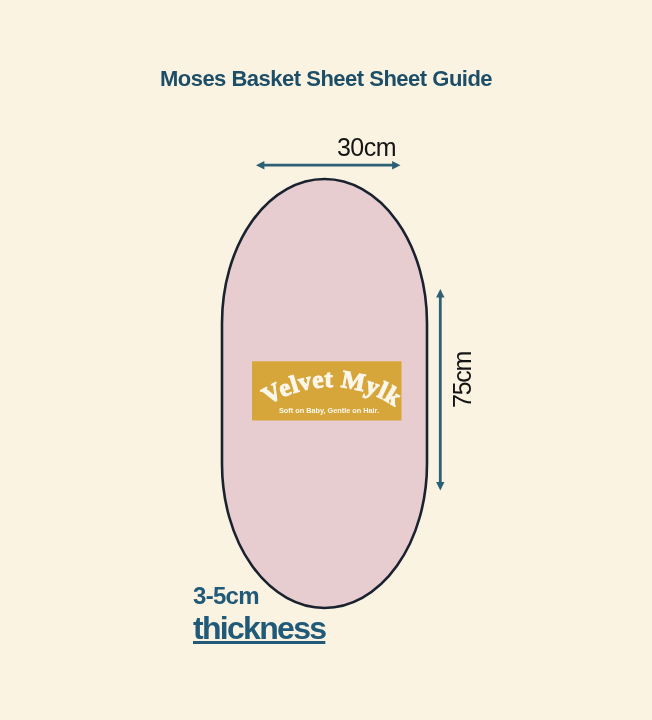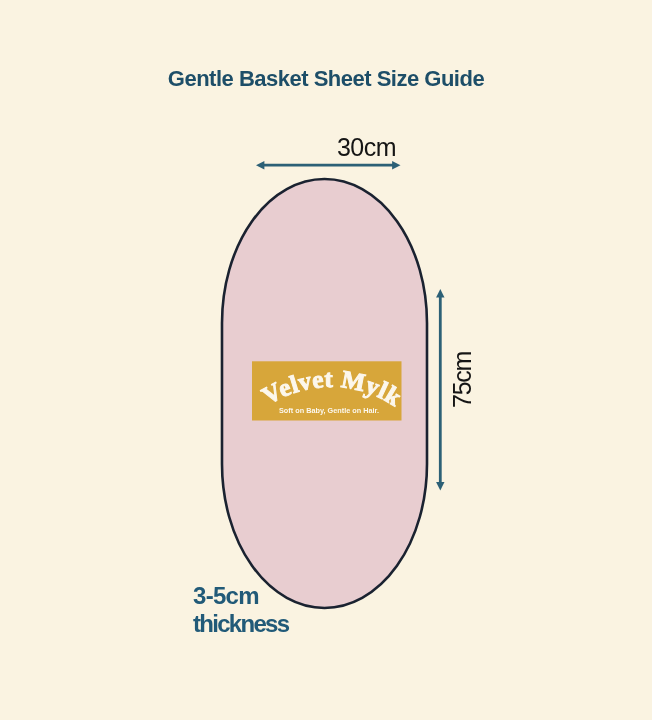--- a/index.html
+++ b/index.html
@@ -19,18 +19,18 @@
   </g>
   <rect x="252" y="361.3" width="149.5" height="59.2" fill="#d7a63a"></rect>
   <defs>
     <path id="arc" d="M 263.5,408.5 A 115,115 0 0 1 397.5,408.5" fill="none"></path>
   </defs>
   <text font-family="Liberation Serif, serif" font-weight="bold" font-size="25" fill="#fcf7ec" stroke="#fcf7ec" stroke-width="1" letter-spacing="0.5">
     <textPath href="#arc" startOffset="51%" text-anchor="middle">Velvet Mylk</textPath>
   </text>
   <text x="329" y="413.4" font-size="7" font-weight="bold" fill="#fcf7ec" text-anchor="middle" textLength="100" lengthAdjust="spacingAndGlyphs">Soft on Baby, Gentle on Hair.</text>
 </svg>
-<div class="abs" style="left:0;top:66px;width:652px;text-align:center;font-weight:bold;font-size:22px;letter-spacing:-0.5px;color:#1d4e68;">Gentle Basket Sheet Size Guide</div>
+<div class="abs" style="left:0;top:66px;width:652px;text-align:center;font-weight:bold;font-size:22px;letter-spacing:-0.5px;color:#1d4e68;">Moses Basket Sheet Sheet Guide</div>
 <div class="abs" style="left:0;top:133px;width:653px;text-align:center;font-size:25px;letter-spacing:-0.5px;color:#151515;padding-left:40px;">30cm</div>
 <div class="abs" style="left:462px;top:380px;width:0;height:0;">
   <div style="transform:translate(-50%,-50%) rotate(-90deg);font-size:25px;letter-spacing:-1.3px;color:#151515;white-space:nowrap;width:max-content;">75cm</div>
 </div>
 <div class="abs" style="left:193px;top:581.5px;font-weight:bold;font-size:24px;letter-spacing:-0.7px;color:#215a78;text-align:center;">3-5cm</div>
-<div class="abs" style="left:193px;top:609.5px;font-weight:bold;font-size:24px;letter-spacing:-1.7px;color:#215a78;">thickness</div>
+<div class="abs" style="left:193px;top:609.5px;font-weight:bold;font-size:32px;letter-spacing:-1.7px;color:#215a78;text-decoration:underline;">thickness</div>
 </body></html>

